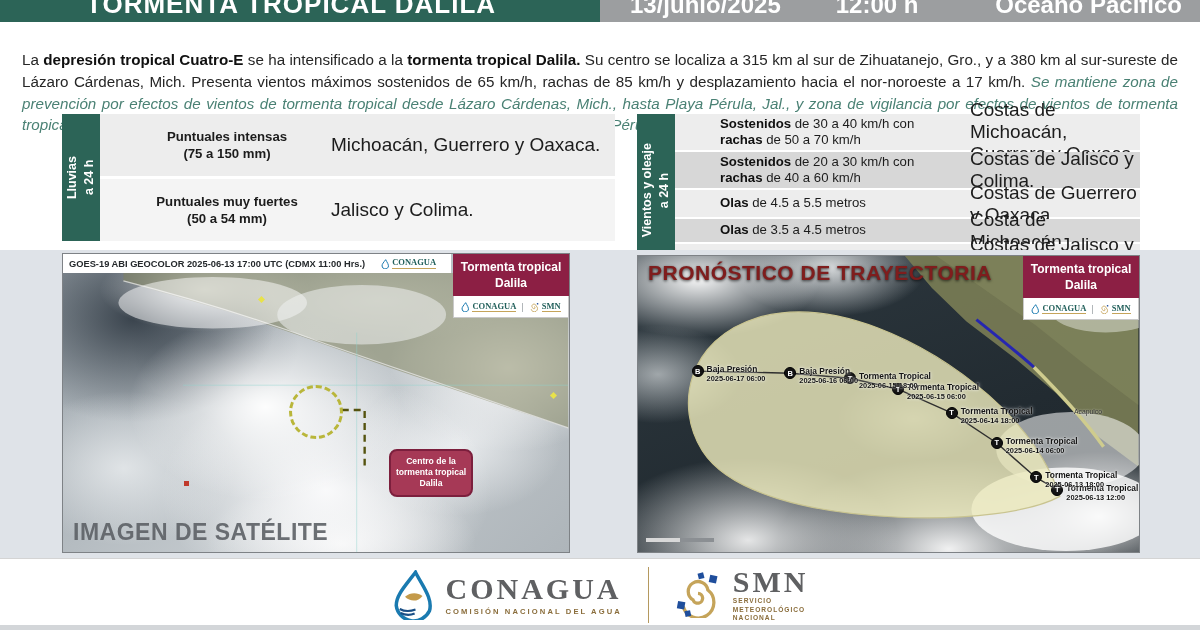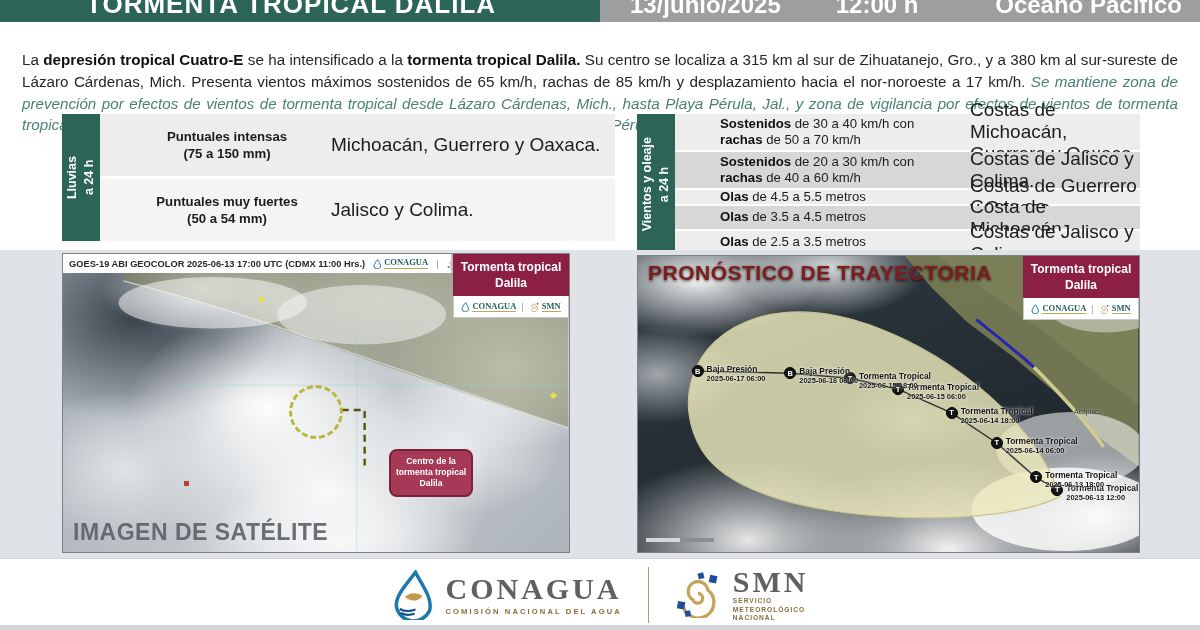--- a/index.html
+++ b/index.html
@@ -40,33 +40,33 @@
   .tbl-rain .cond{width:168px;padding:0 6px;}
   .tbl-rain .row{height:62px;background:#ededed;}
   .tbl-rain .row+.row{background:#f4f4f4;}
   .row .areas{flex:1;display:flex;align-items:center;font-size:19px;color:#1c1c1c;padding-left:14px;}
   .tbl-wind .rows{gap:2px;}
   .tbl-wind .cond{width:232px;padding:0 4px 0 8px;text-align:left;justify-content:center;
         font-weight:400;display:block;display:flex;}
   .tbl-wind .cond .rich{font-size:13.2px;line-height:1.25;color:#1c1c1c;}
   .wrow-a{height:36px;background:#ededed;}
   .wrow-b{height:36px;background:#d7d7d7;}
-  .wrow-c{height:14px;background:#ededed;}
+  .wrow-c{height:27px;background:#ededed;}
   .wrow-d{height:23px;background:#d7d7d7;}
   .wrow-e{height:23px;background:#ededed;}
 
   
   .maps-band{position:absolute;top:250px;left:0;width:1200px;height:308px;background:#dfe3e8;}
   .panel{position:absolute;border:1px solid #7e8286;box-sizing:border-box;overflow:hidden;background:#b9c0c5;}
   .sat-panel{left:62px;top:3px;width:508px;height:300px;}
   .track-panel{left:637px;top:5px;width:503px;height:298px;}
 
   
   .sat-caption{position:absolute;top:0;left:0;height:19px;width:calc(100% - 118px);background:#fff;
-        display:flex;align-items:center;gap:8px;padding:0 6px;box-sizing:border-box;z-index:5;}
+        display:flex;align-items:center;gap:16px;padding:0 6px;box-sizing:border-box;z-index:5;}
   .sat-caption .cap-text{font-size:9.3px;font-weight:600;color:#25292c;white-space:nowrap;flex:1;}
   .mini-logo{display:flex;align-items:center;gap:3px;}
   .mini-word{font-family:"Liberation Serif",serif;font-weight:700;font-size:8.5px;color:#23615c;
         border-bottom:1px solid #c5a45a;line-height:1.1;}
   .mini-sep{color:#9aa0a4;font-size:9px;}
   .sat-body{position:absolute;top:19px;left:0;right:0;bottom:0;
      background:
        radial-gradient(ellipse 150px 60px at 28% 6%, rgba(255,255,255,.75), rgba(255,255,255,0) 70%),
        radial-gradient(ellipse 200px 60px at 62% 10%, rgba(238,241,241,.7), rgba(255,255,255,0) 70%),
        radial-gradient(ellipse 190px 130px at 40% 48%, rgba(255,255,255,.96), rgba(255,255,255,0) 72%),

